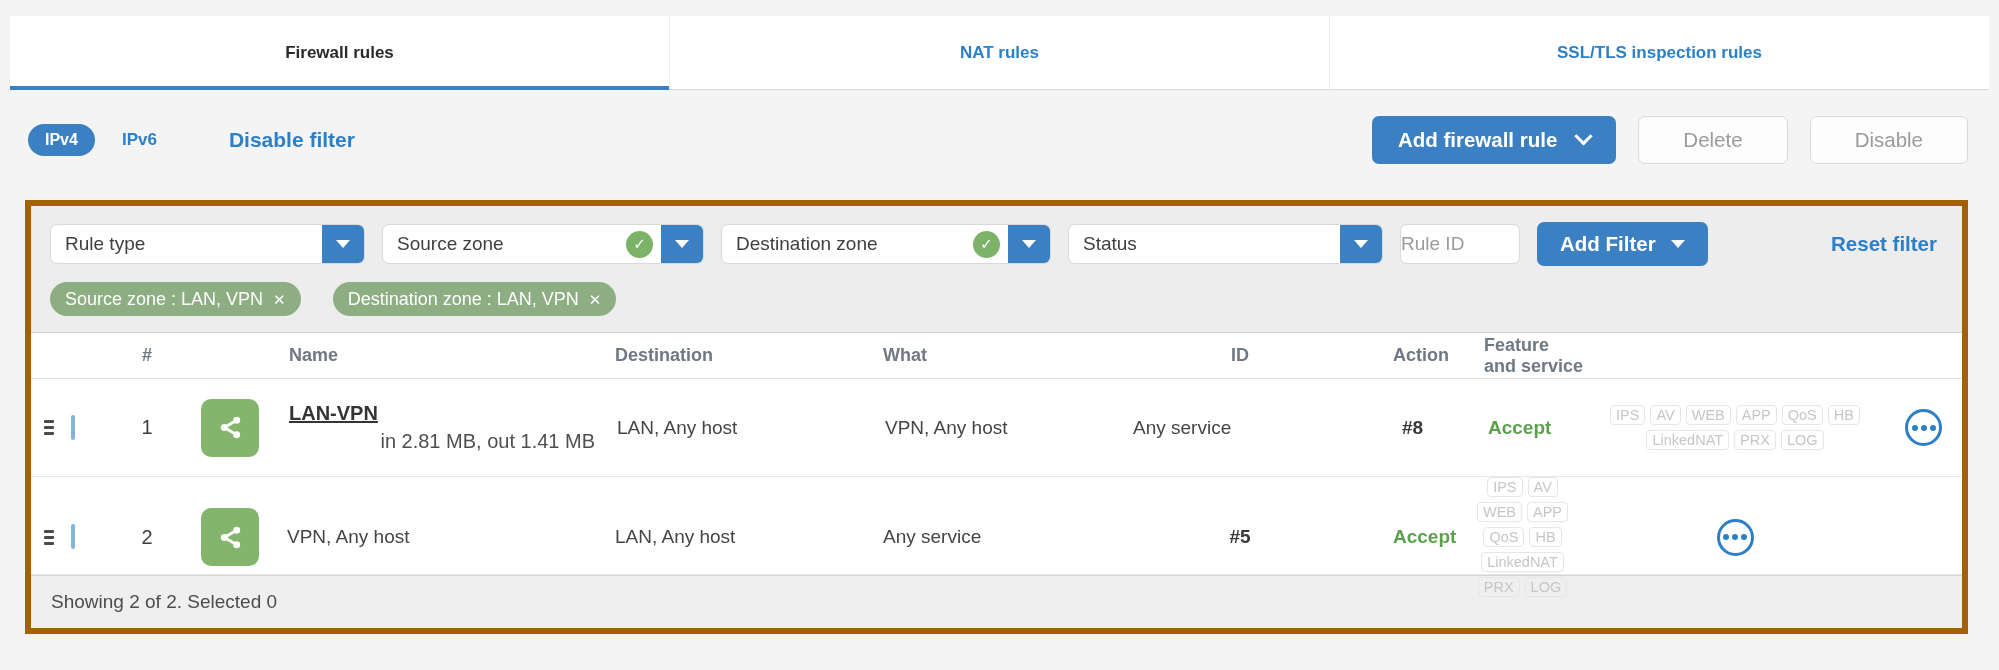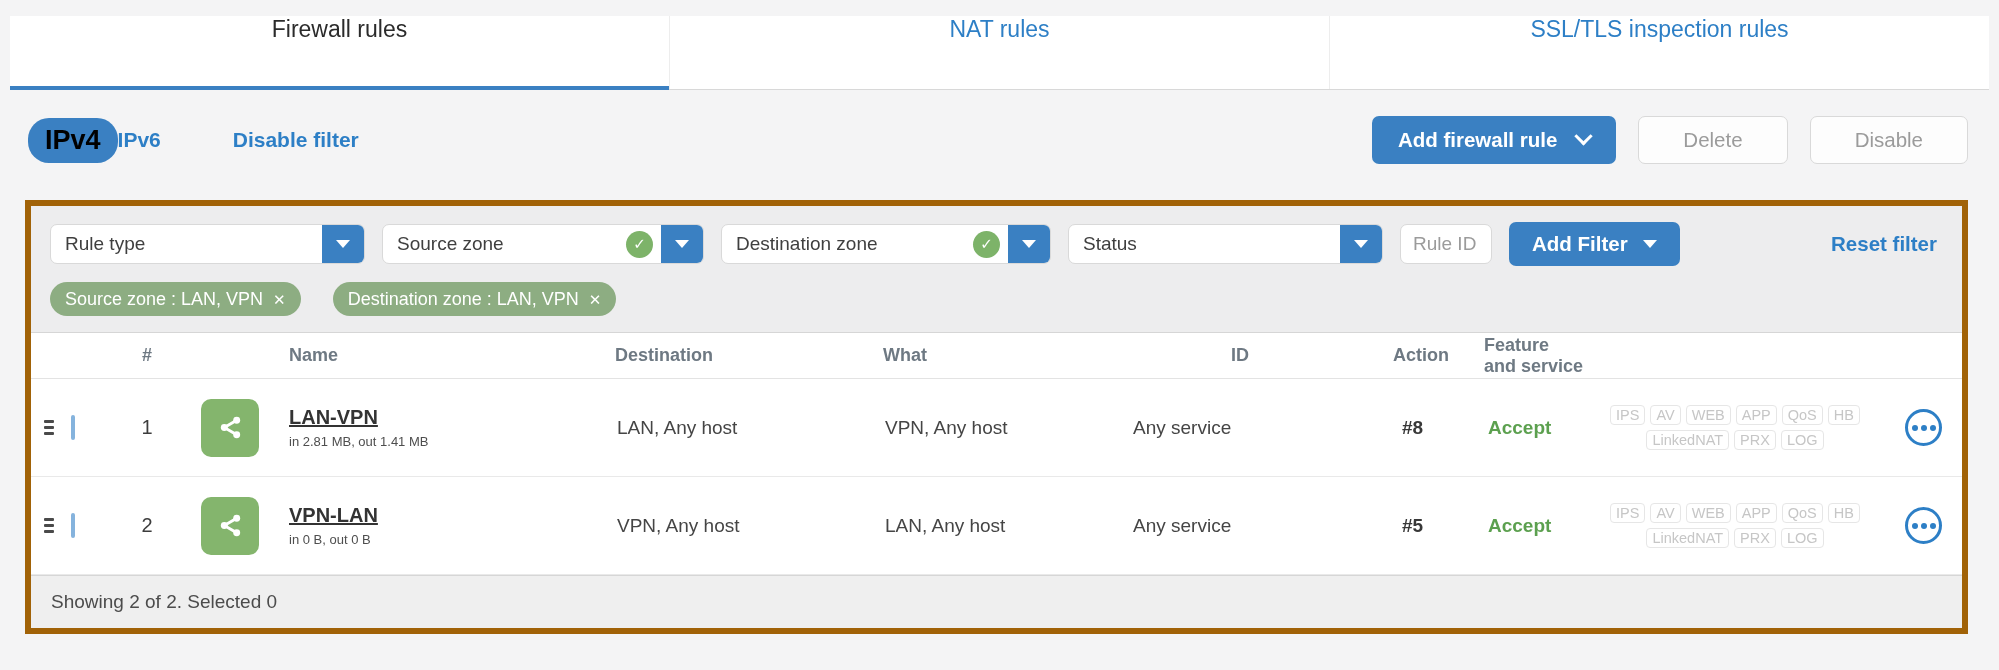--- a/index.html
+++ b/index.html
@@ -7,48 +7,48 @@
     --accept_green:#5ca04f; --check_green:#7db369;
   }
   *{box-sizing:border-box;}
   html,body{margin:0;padding:0;}
   body{
     width:1999px;height:670px;overflow:hidden;background:#f4f4f5;
     font-family:"Liberation Sans","DejaVu Sans",sans-serif;color:#454545;
   }
   
   .tabbar{margin:16px 10px 0;height:74px;background:#fff;display:flex;border-bottom:1px solid #d8d8d8;}
-  .tab{flex:1;display:flex;justify-content:center;font-size:23px;font-weight:400;
+  .tab{flex:1;display:flex;align-items:center;justify-content:center;font-size:17px;font-weight:700;
        color:var(--link);cursor:pointer;position:relative;}
   .tab + .tab{border-left:1px solid #ededed;}
   .tab.active{color:#2b2b2b;}
   .tab.active::after{content:"";position:absolute;left:0;right:0;bottom:-1px;height:4px;background:var(--accent);}
   
   .controls{margin:24px 31px 0 28px;height:52px;display:flex;align-items:center;}
-  .pill{background:var(--accent);color:#000000;font-size:27px;font-weight:700;padding:7px 17px;border-radius:21px;cursor:pointer;}
-  .ipv6{color:var(--link);font-size:21px;font-weight:700;cursor:pointer;}
+  .pill{background:var(--accent);color:#ffffff;font-size:16px;font-weight:700;padding:7px 17px;border-radius:21px;cursor:pointer;}
+  .ipv6{color:var(--link);font-size:17px;font-weight:700;margin-left:27px;cursor:pointer;}
   .disable-filter{color:var(--link);font-size:21px;font-weight:700;margin-left:72px;cursor:pointer;}
   .btn{height:48px;border-radius:7px;display:inline-flex;align-items:center;justify-content:center;
        font-family:inherit;font-size:20.5px;border:none;cursor:pointer;}
   .btn-primary{background:var(--accent);color:#fff;font-weight:600;padding:0 26px;gap:20px;margin-left:auto;}
   .chev-v{width:13px;height:13px;border-right:3px solid #fff;border-bottom:3px solid #fff;
           transform:rotate(45deg) translate(-3px,-3px);}
   .btn-ghost{background:#fdfdfd;border:1px solid #d9d9d9;color:#9b9b9b;padding:0 44px;margin-left:22px;font-weight:400;}
   
   .panel{margin:34px 31px 0 25px;border:6px solid #a16207;background:#fff;}
   .filter-area{background:#ededee;padding:16px 19px;border-bottom:1px solid #d6d6d6;}
   .filter-row{display:flex;align-items:center;gap:17px;}
   .dd{display:flex;align-items:center;height:40px;background:#fff;border:1px solid #d9d9d9;border-radius:7px;overflow:hidden;cursor:pointer;}
   .dd-label{padding-left:14px;font-size:19px;color:#3f3f3f;flex:1;white-space:nowrap;}
   .dd-btn{width:42px;align-self:stretch;background:var(--accent);display:flex;align-items:center;justify-content:center;flex:none;}
   .tri-down{width:0;height:0;border-left:7px solid transparent;border-right:7px solid transparent;border-top:8px solid #fff;}
   .check-badge{width:27px;height:27px;border-radius:50%;background:var(--check_green);color:#fff;display:flex;
                align-items:center;justify-content:center;font-size:15px;font-weight:700;margin-right:8px;flex:none;}
   .w-ruletype{width:315px;} .w-source{width:322px;} .w-dest{width:330px;} .w-status{width:315px;}
-  .input-ruleid{width:92px;height:40px;border:1px solid #d9d9d9;border-radius:7px;padding:0 12px;
+  .input-ruleid{width:120px;height:40px;border:1px solid #d9d9d9;border-radius:7px;padding:0 0;
                 font-size:19px;font-family:inherit;color:#000000;background:#fff;}
   .input-ruleid::placeholder{color:#9b9b9b;}
   .btn-addfilter{height:44px;background:var(--accent);color:#fff;border-radius:7px;padding:0 23px;gap:15px;font-weight:600;}
   .reset{margin-left:auto;margin-right:6px;color:var(--link);font-size:20.5px;font-weight:700;cursor:pointer;}
   .chips{margin-top:16px;display:flex;gap:32px;}
   .chip{background:var(--chip_green);height:34px;border-radius:17px;display:inline-flex;align-items:center;
         padding:0 15px;color:#fff;font-size:18px;gap:10px;}
   .chip-x{font-size:15px;font-weight:700;cursor:pointer;line-height:1;}
   
   .tgrid{display:grid;grid-template-columns:40px 50px 52px 92px 330px 270px 250px 250px 95px 125px 300px 1fr;align-items:center;}
@@ -59,21 +59,21 @@
   .trow{height:98px;border-bottom:1px solid #e9e9e9;font-size:19px;color:#454545;}
   .trow:last-child{border-bottom:none;}
   .drag{display:flex;flex-direction:column;gap:3px;margin-left:13px;width:10px;cursor:grab;}
   .drag i{display:block;height:3px;background:#4a4a4a;border-radius:1px;}
   .cb{width:27px;height:27px;border:2px solid #85b3dd;border-radius:6px;background:#fff;margin:0 auto;cursor:pointer;}
   .num{text-align:center;font-size:20px;color:#3d3d3d;}
   .ricon{width:58px;height:58px;border-radius:10px;background:var(--icon_green);display:flex;
          align-items:center;justify-content:center;margin-left:28px;}
   .namecell{padding-left:24px;display:flex;flex-direction:column;gap:5px;justify-content:center;}
   .rname{font-size:20px;font-weight:700;color:#333;text-decoration:underline;cursor:pointer;width:max-content;}
-  .traffic{font-size:13px;color:#4e4e4e;}
+  .traffic{font-size:20px;color:#4e4e4e;text-align:right;}
   .c-source{padding-left:22px;} .c-dest{padding-left:20px;} .c-what{padding-left:18px;}
   .idcell{text-align:center;font-weight:600;color:#383838;}
   .actioncell{padding-left:28px;color:var(--accept_green);font-weight:700;}
   .featcell{display:flex;flex-wrap:wrap;justify-content:center;align-content:center;gap:5px;padding:0 12px;}
   .badge{border:1px solid #e6e6e6;border-radius:4px;padding:1px 5px;font-size:14.5px;color:#c6c6c6;white-space:nowrap;}
   .menucell{display:flex;justify-content:center;}
   .dots{width:37px;height:37px;border:3px solid var(--link);border-radius:50%;display:flex;
         align-items:center;justify-content:center;gap:3px;cursor:pointer;background:#fff;}
   .dots i{width:6px;height:6px;border-radius:50%;background:var(--link);}
   .tfooter{background:#efefef;border-top:1px solid #d6d6d6;padding:15px 20px;font-size:19px;color:#4c4c4c;}
@@ -228,24 +228,20 @@
     <div>
         <span class="ricon">
       <svg width="27" height="27" viewBox="0 0 24 24">
             <path d="M6.5 12 L17.5 5.5 M6.5 12 L17.5 18.5" stroke="#fff" stroke-width="2.6" fill="none"></path>
             <circle cx="6.5" cy="12" r="3.1" fill="#fff"></circle>
             <circle cx="17.5" cy="5.5" r="3.1" fill="#fff"></circle>
             <circle cx="17.5" cy="18.5" r="3.1" fill="#fff"></circle>
           </svg>
     </span>
       </div>
-    <div class="namecell">
-      <span class="rname">VPN-LAN</span>
-      <span class="traffic">in 0 B, out 0 B</span>
-    </div>
     <div class="c-source">VPN, Any host</div>
     <div class="c-dest">LAN, Any host</div>
     <div class="c-what">Any service</div>
     <div class="idcell">#5</div>
     <div class="actioncell">Accept</div>
     <div class="featcell">
         <span class="badge">IPS</span>
         <span class="badge">AV</span>
         <span class="badge">WEB</span>
         <span class="badge">APP</span>

